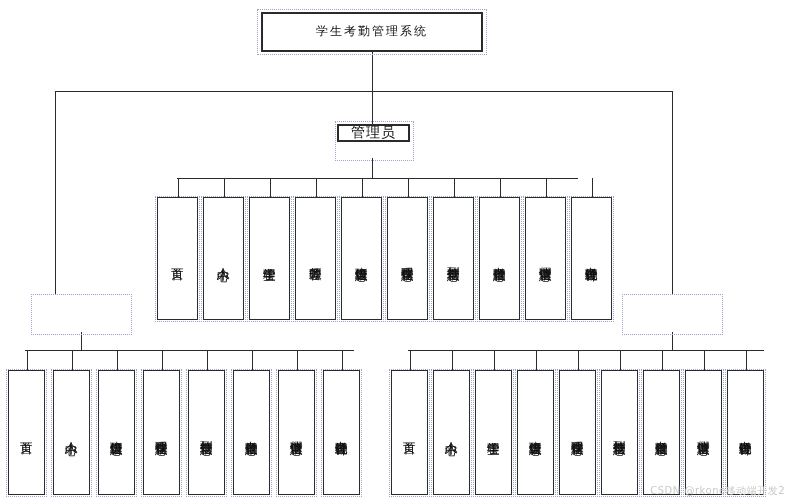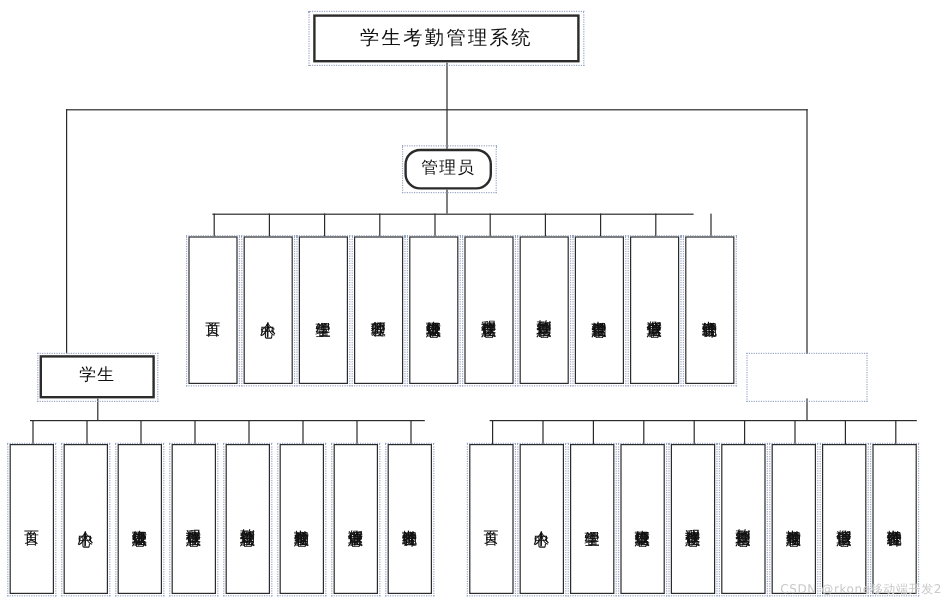--- a/index.html
+++ b/index.html
@@ -42,21 +42,21 @@
   }
   .node-role {
     border-width: 2px;
   }
   .label-h {
     font-size: 15px;
     letter-spacing: 1px;
     line-height: 1.1;
     white-space: nowrap;
   }
-  .node-root .label-h { font-size: 16px; letter-spacing: 2px; }
+  .node-root .label-h { font-size: 12px; letter-spacing: 2px; }
   .node-role .label-h { font-size: 14px; letter-spacing: 1px; }
   
   .leaf {
     border: 1px solid #2b2b2b;
   }
   .label-v {
     writing-mode: vertical-rl;
     text-orientation: upright;
     font-size: 12.5px;
     line-height: 1.08;
@@ -100,21 +100,21 @@
 
   <div class="line hline thick" style="left:55px; top:91px; width:618px; height:1px;"></div>
 
   <div class="line vline thick" style="left:55px; top:91px; width:1px; height:204px;"></div>
 
   <div class="line vline thick" style="left:372px; top:91px; width:1px; height:33px;"></div>
 
   <div class="line vline thick" style="left:672px; top:91px; width:1px; height:204px;"></div>
 
   <div class="halo" style="left:335px; top:121px; width:79px; height:40px;"></div>
-  <div class="node node-role" style="left:337px; top:124px; width:73px; height:34px;border-radius:13px;">
+  <div class="node node-role" style="left:337px; top:124px; width:73px; height:18px;">
     <span class="label-h">管理员</span>
   </div>
 
   <div class="line vline thick" style="left:372px; top:158px; width:1px; height:20px;"></div>
 
   <div class="line hline thick" style="left:177px; top:178px; width:401px; height:1px;"></div>
 
   <div id="admin-children">
       <div class="line vline thick" style="left: 178px; top: 178px; width: 1px; height: 19px;"></div>
       <div class="halo" style="left: 155px; top: 196px; width: 45px; height: 126px;"></div>
@@ -162,23 +162,20 @@
         <span class="label-v">请假信息管理</span>
       </div>
       <div class="line vline thick" style="left: 592px; top: 178px; width: 1px; height: 19px;"></div>
       <div class="halo" style="left: 569px; top: 196px; width: 45px; height: 126px;"></div>
       <div class="node leaf" style="left: 571px; top: 197px; width: 41px; height: 123px;">
         <span class="label-v">考勤统计管理</span>
       </div>
     </div>
 
   <div class="halo" style="left:31px; top:294px; width:101px; height:41px;"></div>
-  <div class="node node-role" style="left:33px; top:296px; width:96px; height:36px;">
-    <span class="label-h">学生</span>
-  </div>
   <div class="line vline thick" style="left:81px; top:332px; width:1px; height:18px;"></div>
   <div class="line hline thick" style="left:25px; top:350px; width:329px; height:1px;"></div>
   <div id="student-children">
       <div class="line vline thick" style="left: 27px; top: 350px; width: 1px; height: 20px;"></div>
       <div class="halo" style="left: 6px; top: 369px; width: 41px; height: 128px;"></div>
       <div class="node leaf" style="left: 8px; top: 370px; width: 37px; height: 125px;">
         <span class="label-v">首页</span>
       </div>
       <div class="line vline thick" style="left: 72px; top: 350px; width: 1px; height: 20px;"></div>
       <div class="halo" style="left: 51px; top: 369px; width: 41px; height: 128px;"></div>

